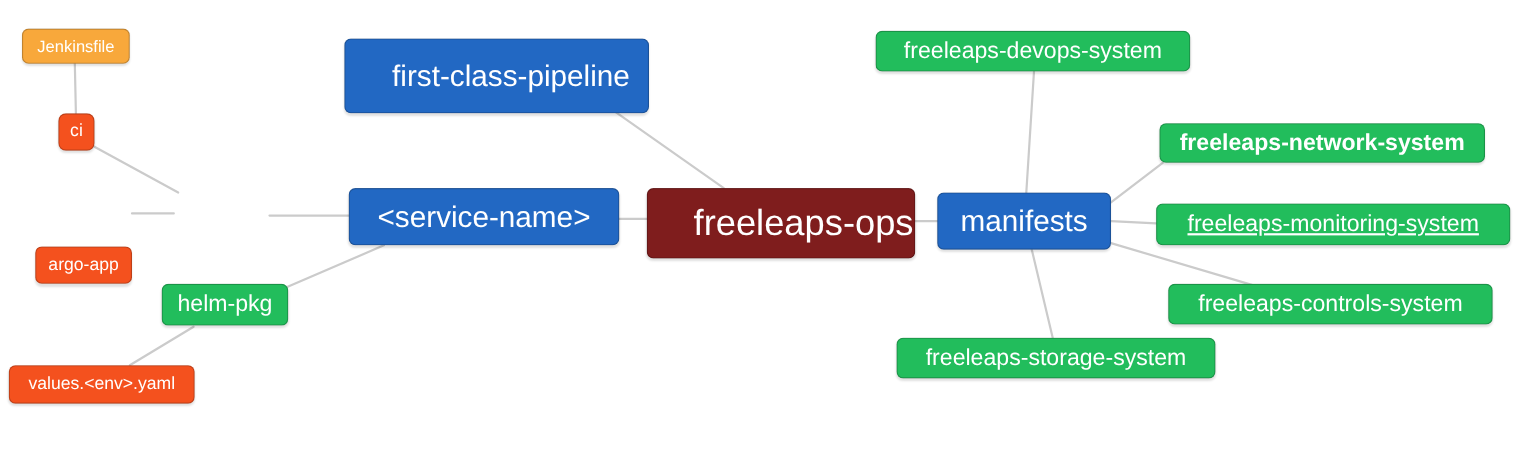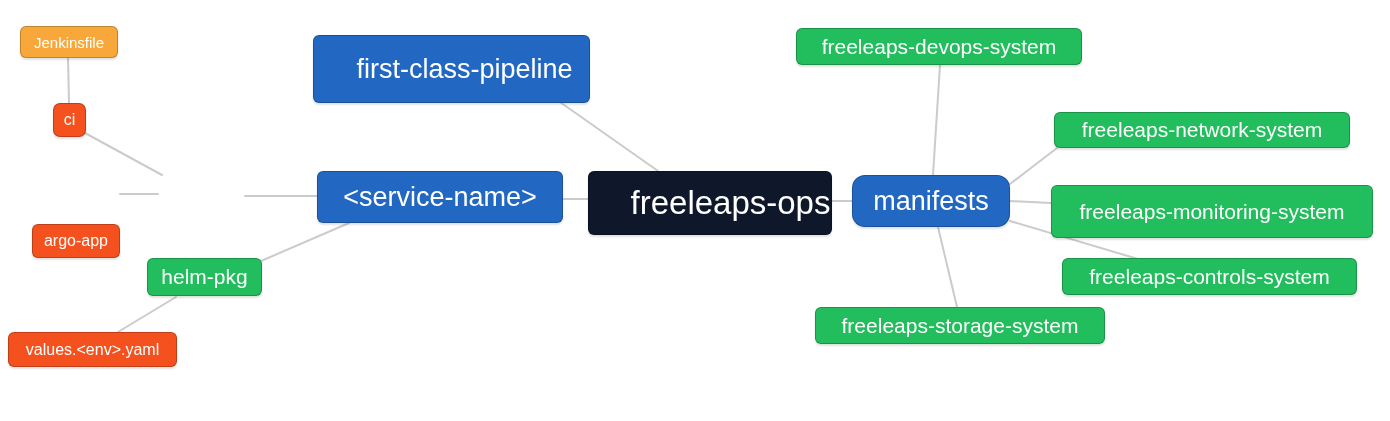--- a/index.html
+++ b/index.html
@@ -30,40 +30,40 @@
     color: #ffffff;
     border-radius: 6px;
     border: 1px solid rgba(0,0,0,0.22);
     box-shadow: 0 2px 2px rgba(0,0,0,0.12);
     box-sizing: border-box;
     white-space: nowrap;
     cursor: default;
     user-select: none;
   }
   
-  .c-root    { background: #0f172a; padding-left: 41px; }
+  .c-root    { background: #7f1d1d; padding-left: 41px; }
   .c-blue    { background: #2268c3; }
   .c-green   { background: #22bd5c; }
   .c-orange  { background: #f8a83b; }
   .c-red     { background: #f4511e; }
 
   
   .n-jenkinsfile          { left: 20px;   top: 26px;  width: 98px;  height: 32px; font-size: 15px; }
   .n-ci                   { left: 53px;   top: 103px; width: 33px;  height: 34px; font-size: 16px; border-radius: 7px; }
   .n-argo-app             { left: 32px;   top: 177px; width: 88px;  height: 34px; font-size: 16px; margin-top: 47px; }
   .n-env                  { left: 158px;  top: 176px; width: 87px;  height: 40px; font-size: 21px; }
   .n-helm-pkg             { left: 147px;  top: 258px; width: 115px; height: 38px; font-size: 21px; }
   .n-values-env-yaml      { left: 8px;    top: 332px; width: 169px; height: 35px; font-size: 16px; }
   .n-first-class-pipeline { left: 313px;  top: 35px;  width: 277px; height: 68px; font-size: 27px; padding-left: 26px; }
   .n-service-name         { left: 317px;  top: 171px; width: 246px; height: 52px; font-size: 27px; }
   .n-freeleaps-ops        { left: 588px;  top: 171px; width: 244px; height: 64px; font-size: 33px; }
-  .n-manifests            { left: 852px;  top: 175px; width: 158px; height: 52px; font-size: 27px; border-radius: 13px; }
+  .n-manifests            { left: 852px;  top: 175px; width: 158px; height: 52px; font-size: 27px; }
   .n-devops-system        { left: 796px;  top: 28px;  width: 286px; height: 37px; font-size: 21px; }
-  .n-network-system       { left: 1054px; top: 112px; width: 296px; height: 36px; font-size: 21px; }
-  .n-monitoring-system    { left: 1051px; top: 185px; width: 322px; height: 53px; font-size: 21px; }
+  .n-network-system       { left: 1054px; top: 112px; width: 296px; height: 36px; font-size: 21px; font-weight: bold; }
+  .n-monitoring-system    { left: 1051px; top: 185px; width: 322px; height: 38px; font-size: 21px; text-decoration: underline; }
   .n-controls-system      { left: 1062px; top: 258px; width: 295px; height: 37px; font-size: 21px; }
   .n-storage-system       { left: 815px;  top: 307px; width: 290px; height: 37px; font-size: 21px; }
 </style>
 </head>
 <body>
 
 <div class="canvas">
 
   <svg class="connectors" viewBox="0 0 1390 421" xmlns="http://www.w3.org/2000/svg" aria-hidden="true">
     <line x1="68" y1="57" x2="69" y2="103"></line>

